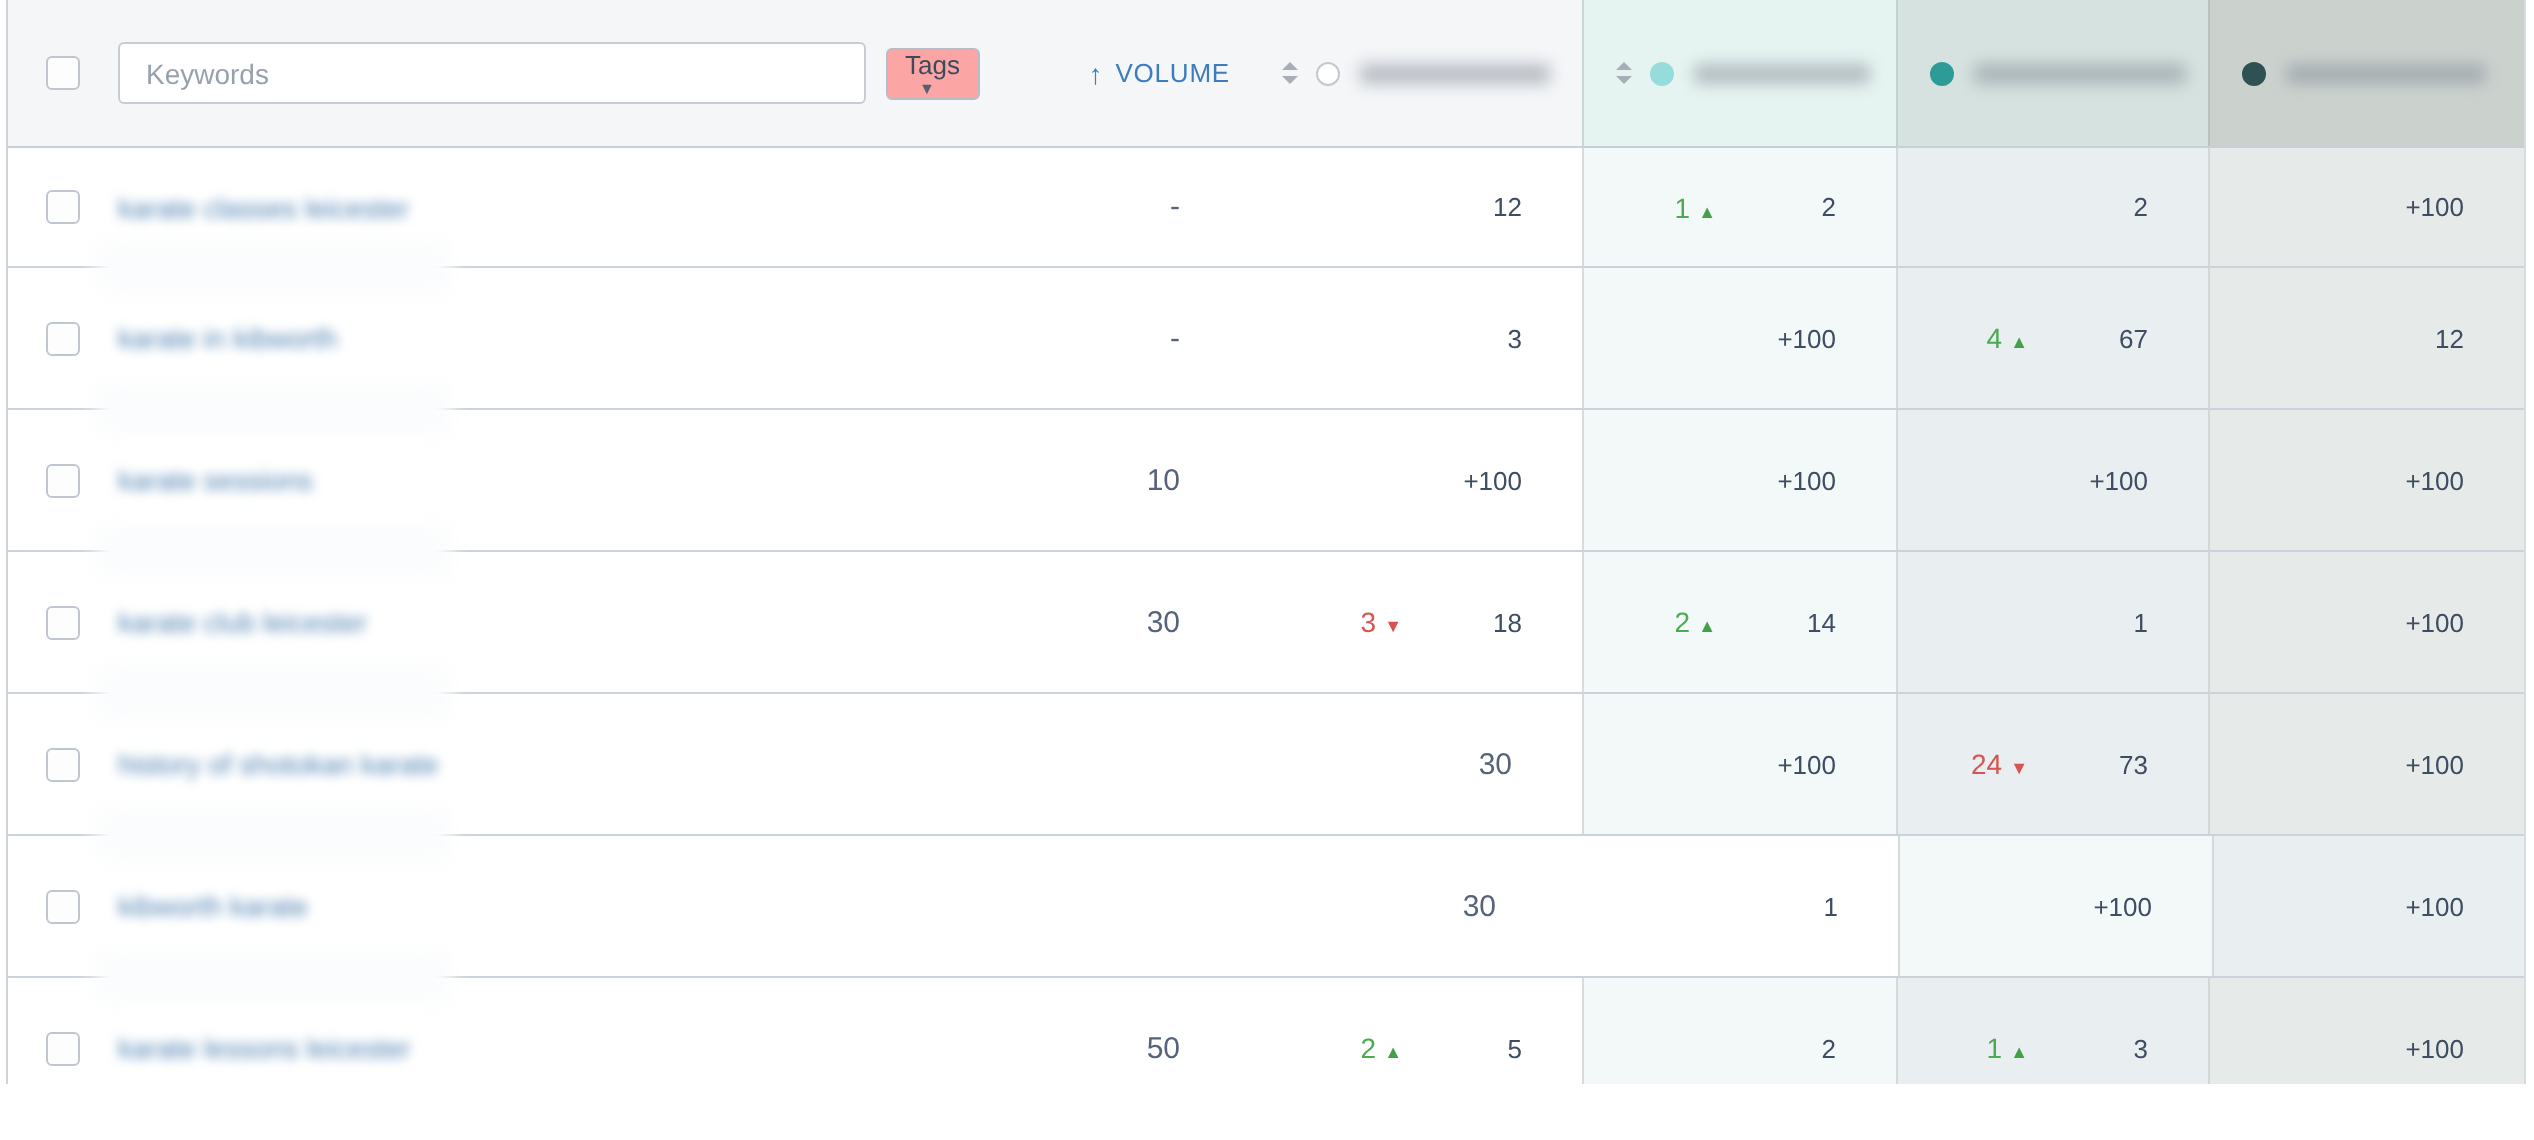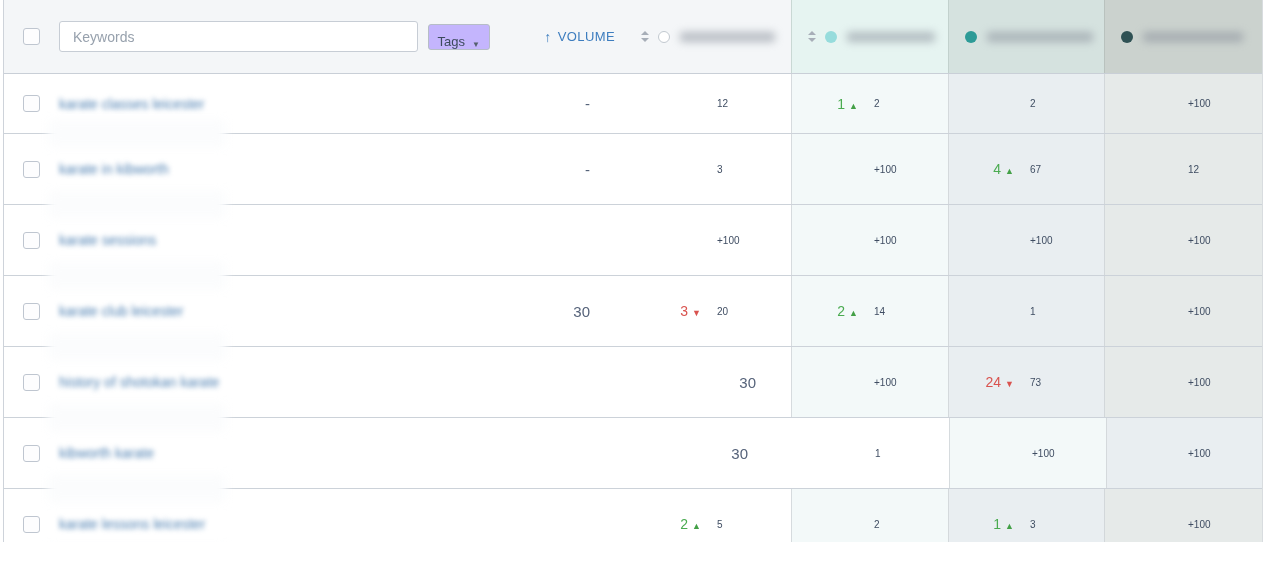--- a/index.html
+++ b/index.html
@@ -26,21 +26,21 @@
   .thead .c2{background:#e6f4f1;border-left-color:#c9d8d4;}
   .thead .c3{background:#d5e2df;border-left-color:#c2d1cd;}
   .thead .c4{background:#cbd2ce;border-left-color:#b9c2be;}
   .thead .cell-rank{justify-content:flex-start;padding:0 0 0 16px;}
 
   .checkbox{width:15px;height:15px;border:1px solid #bfc6d0;border-radius:3px;background:#fdfdfe;}
   .kw-input{margin-left:3px;width:392px;height:31px;box-sizing:border-box;border:1px solid #c7cdd5;border-radius:3px;
             background:#fff;padding:0 13px;font-size:14px;color:#3c4a5c;outline:none;font-family:inherit;}
   .kw-input::placeholder{color:#97a1ad;opacity:1;}
   .tags-btn{margin-left:10px;height:26px;box-sizing:border-box;padding:0 9px;border:1px solid #b6bdc7;border-radius:3px;
-            background:#c4b5fd;font-size:13px;color:#3c4a5c;display:flex;align-items:flex-end;cursor:pointer;}
+            background:#fca5a5;font-size:13px;color:#3c4a5c;display:flex;align-items:flex-start;cursor:pointer;flex-direction:column;}
   .tags-caret{font-size:8px;margin-left:7px;color:#55606e;}
   .vol-head{width:100%;display:flex;align-items:center;justify-content:flex-end;padding-right:10px;box-sizing:border-box;
             color:#3d7dbf;font-size:13px;letter-spacing:.4px;cursor:pointer;}
   .vol-head .arr{margin-right:6px;font-size:14px;}
 
   .carets{display:flex;flex-direction:column;margin-right:9px;cursor:pointer;}
   .car-up{width:0;height:0;border-left:4px solid transparent;border-right:4px solid transparent;
           border-bottom:4px solid #a7aeb8;margin-bottom:3px;}
   .car-down{width:0;height:0;border-left:4px solid transparent;border-right:4px solid transparent;
             border-top:4px solid #a7aeb8;}
@@ -53,21 +53,21 @@
   .tbody .row{height:71px;border-bottom:1px solid #ccd2d9;box-sizing:border-box;position:relative;background:#fff;}
   .tbody .row:first-child{height:60px;}
   .kw-link{padding-left:3px;font-size:14px;color:#4e80b2;filter:blur(2.6px);white-space:nowrap;cursor:pointer;text-decoration:none;}
   .strip{position:absolute;left:44px;bottom:-14px;width:178px;height:27px;background:#fbfcfd;border-radius:4px;
          filter:blur(5px);z-index:3;}
   .vol{width:100%;text-align:right;padding-right:35px;box-sizing:border-box;font-size:15px;color:#56637a;}
   .chg{min-width:46px;text-align:right;font-size:14px;margin-right:16px;white-space:nowrap;}
   .chg .tri{font-size:9px;margin-left:4px;}
   .chg.up{color:#4aab50;} .chg.up .tri{color:#43a047;}
   .chg.down{color:#d9534f;} .chg.down .tri{color:#d9534f;}
-  .val{min-width:44px;text-align:left;font-size:10px;color:#3f4d62;}
+  .val{min-width:44px;text-align:right;font-size:13px;color:#3f4d62;}
 </style>
 </head>
 <body>
 
 <div class="table">
 
   <div class="thead flexrow">
     <div class="cell-check">
       <div class="checkbox"></div>
     </div>
@@ -168,20 +168,23 @@
         </div>
         <div class="strip"></div>
       </div>
       <div class="row flexrow">
         <div class="cell-check">
           <div class="checkbox"></div>
         </div>
         <div class="cell-kw">
           <div class="kw-link">karate sessions</div>
         </div>
+        <div class="cell-vol">
+          <div class="vol">10</div>
+        </div>
         <div class="cell-rank own">
           <div class="chg "></div>
           <div class="val">+100</div>
         </div>
         <div class="cell-rank c2">
           <div class="chg "></div>
           <div class="val">+100</div>
         </div>
         <div class="cell-rank c3">
           <div class="chg "></div>
@@ -198,21 +201,21 @@
           <div class="checkbox"></div>
         </div>
         <div class="cell-kw">
           <div class="kw-link">karate club leicester</div>
         </div>
         <div class="cell-vol">
           <div class="vol">30</div>
         </div>
         <div class="cell-rank own">
           <div class="chg down"><span>3</span><span class="tri">▼</span></div>
-          <div class="val">20</div>
+          <div class="val">18</div>
         </div>
         <div class="cell-rank c2">
           <div class="chg up"><span>2</span><span class="tri">▲</span></div>
           <div class="val">14</div>
         </div>
         <div class="cell-rank c3">
           <div class="chg "></div>
           <div class="val">1</div>
         </div>
         <div class="cell-rank c4">
@@ -269,20 +272,23 @@
         </div>
         <div class="strip"></div>
       </div>
       <div class="row flexrow">
         <div class="cell-check">
           <div class="checkbox"></div>
         </div>
         <div class="cell-kw">
           <div class="kw-link">karate lessons leicester</div>
         </div>
+        <div class="cell-vol">
+          <div class="vol">50</div>
+        </div>
         <div class="cell-rank own">
           <div class="chg up"><span>2</span><span class="tri">▲</span></div>
           <div class="val">5</div>
         </div>
         <div class="cell-rank c2">
           <div class="chg "></div>
           <div class="val">2</div>
         </div>
         <div class="cell-rank c3">
           <div class="chg up"><span>1</span><span class="tri">▲</span></div>

